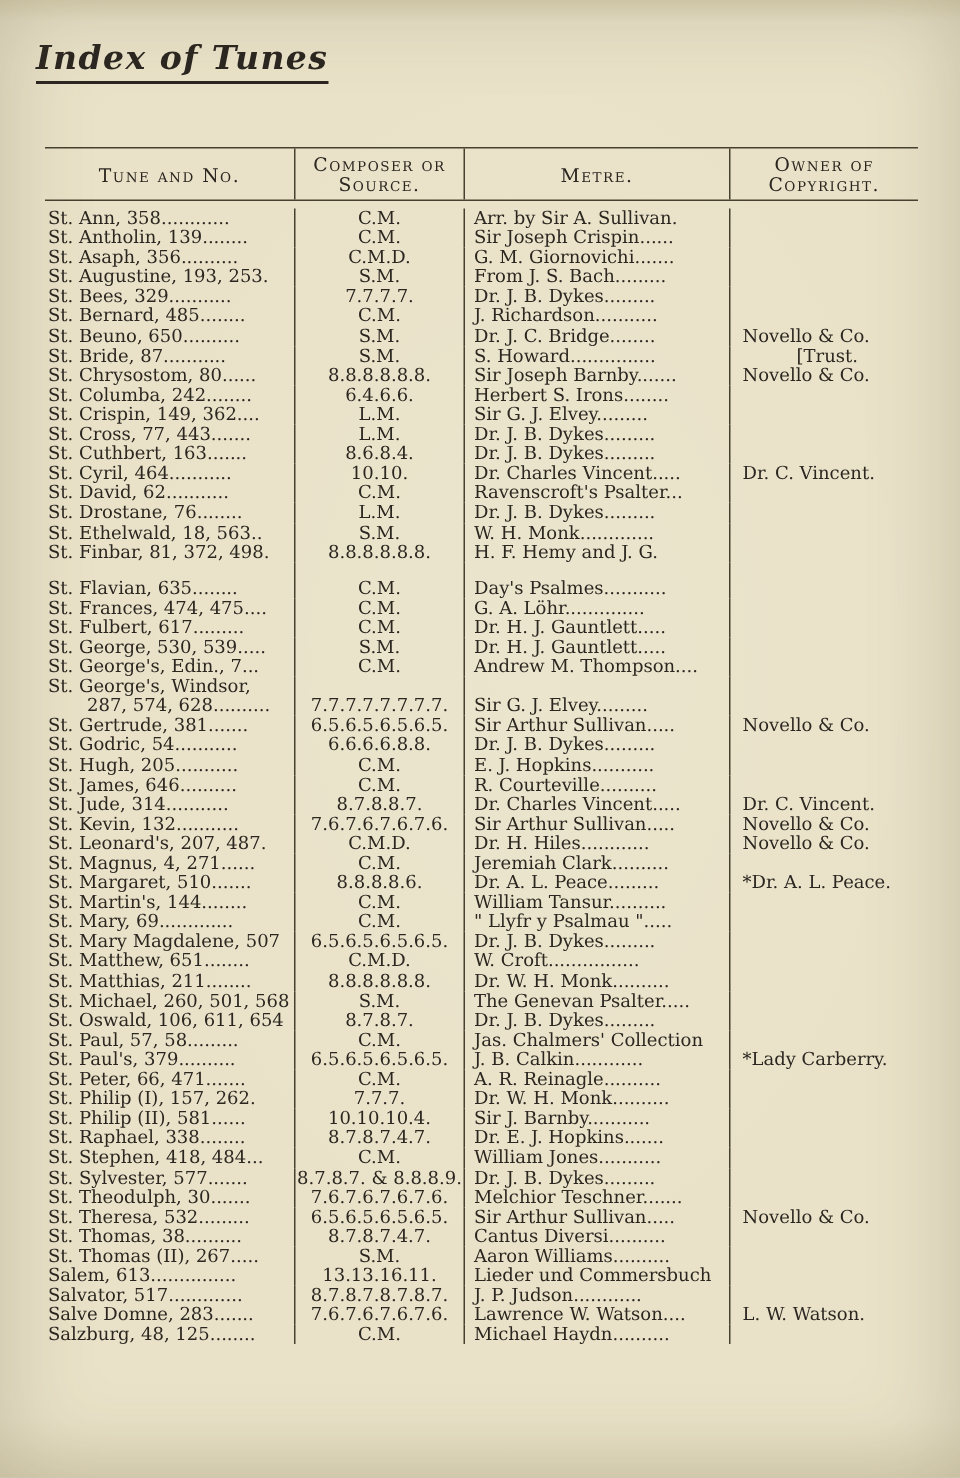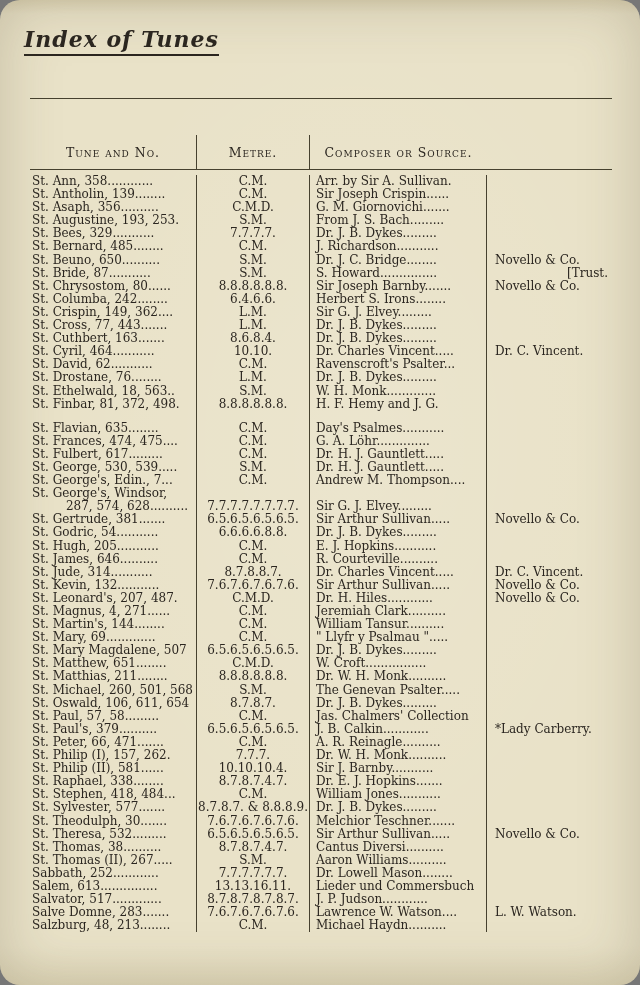--- a/index.html
+++ b/index.html
@@ -8,21 +8,20 @@
     position:relative;
     width:640px;height:985px;
     margin:0 auto;
     background:
       radial-gradient(ellipse at 55% 45%, rgba(255,255,255,0.10), rgba(0,0,0,0.00) 60%),
       linear-gradient(180deg, #ded5b6 0px, #e9e2c8 14px, #e9e2c8 96%, #e2dabc 100%),
       #e9e2c8;
     overflow:hidden;
     font-family:"DejaVu Serif","Liberation Serif",serif;
     color:#2b2620;
-    border-radius:20px;
   }
   .page:after{
     content:"";position:absolute;inset:0;pointer-events:none;
     box-shadow:inset 0 0 60px rgba(90,80,50,0.25);
   }
   .gothic-title{
     position:absolute;top:26px;left:24px;
     font-size:22px;font-weight:bold;font-style:italic;
     letter-spacing:1px;
     border-bottom:2px solid #2b2620;
@@ -37,53 +36,54 @@
     border-bottom:1px solid #46412f;
   }
   .th{
     min-height:34px;
     display:flex;align-items:center;justify-content:center;
     font-variant:small-caps;letter-spacing:1px;
     font-size:12.5px;text-align:center;
     white-space:pre-line;line-height:13px;
     padding:3px 2px;
     box-sizing:border-box;
-    margin-top:36px;
   }
   .th:not(:last-child){border-right:1px solid #46412f;}
   .tbody{padding-top:5px;}
   .tr{
     display:grid;grid-template-columns:167px 113px 177px 125px;
   }
   .tr.spacer .td{height:11px;}
   .td{
     font-size:12px;line-height:13.1px;height:13.1px;
     white-space:nowrap;overflow:hidden;
     box-sizing:border-box;
   }
   .col-tune{padding-left:2px;border-right:1px solid #46412f;}
   .col-metre{text-align:center;border-right:1px solid #46412f;}
   .col-composer{padding-left:6px;border-right:1px solid #46412f;}
   .col-owner{padding-left:8px;}
-  .col-tune.indent{padding-left:28px;text-align:center;}
+  .col-tune.indent{padding-left:28px;}
   .col-composer.indent2{padding-left:20px;}
-  .col-owner.right{text-align:right;padding-right:4px;}
+  .col-owner.right{text-align:center;padding-right:4px;}
 </style>
 </head>
 <body>
 
 <div class="page">
 
   <div class="gothic-title">Index of Tunes</div>
 
   <div class="index-table">
     <div class="thead">
       <div class="th">Tune and No.</div>
+      <div class="th">Composer or Source.</div>
       <div class="th">Metre.</div>
-      <div class="th">Composer or Source.</div>
+      <div class="th">Owner of
+Copyright.</div>
     </div>
     <div class="tbody" id="tbody">
         <div class="tr">
           <div class="td col-tune">St. Ann, 358............</div>
           <div class="td col-metre">C.M.</div>
           <div class="td col-composer">Arr. by Sir A. Sullivan.</div>
           <div class="td col-owner"></div>
         </div>
         <div class="tr">
           <div class="td col-tune">St. Antholin, 139........</div>
@@ -277,20 +277,26 @@
           <div class="td col-composer">Dr. H. Hiles............</div>
           <div class="td col-owner">Novello &amp; Co.</div>
         </div>
         <div class="tr">
           <div class="td col-tune">St. Magnus, 4, 271......</div>
           <div class="td col-metre">C.M.</div>
           <div class="td col-composer">Jeremiah Clark..........</div>
           <div class="td col-owner"></div>
         </div>
         <div class="tr">
+          <div class="td col-tune">St. Margaret, 510.......</div>
+          <div class="td col-metre">8.8.8.8.6.</div>
+          <div class="td col-composer">Dr. A. L. Peace.........</div>
+          <div class="td col-owner">*Dr. A. L. Peace.</div>
+        </div>
+        <div class="tr">
           <div class="td col-tune">St. Martin's, 144........</div>
           <div class="td col-metre">C.M.</div>
           <div class="td col-composer">William Tansur..........</div>
           <div class="td col-owner"></div>
         </div>
         <div class="tr">
           <div class="td col-tune">St. Mary, 69.............</div>
           <div class="td col-metre">C.M.</div>
           <div class="td col-composer">" Llyfr y Psalmau ".....</div>
           <div class="td col-owner"></div>
@@ -391,45 +397,39 @@
           <div class="td col-composer">Cantus Diversi..........</div>
           <div class="td col-owner"></div>
         </div>
         <div class="tr">
           <div class="td col-tune">St. Thomas (II), 267.....</div>
           <div class="td col-metre">S.M.</div>
           <div class="td col-composer">Aaron Williams..........</div>
           <div class="td col-owner"></div>
         </div>
         <div class="tr">
-          <div class="td col-tune">Sabbath, 252............</div>
-          <div class="td col-metre">7.7.7.7.7.7.</div>
-          <div class="td col-composer">Dr. Lowell Mason........</div>
-          <div class="td col-owner"></div>
-        </div>
-        <div class="tr">
           <div class="td col-tune">Salem, 613...............</div>
           <div class="td col-metre">13.13.16.11.</div>
           <div class="td col-composer">Lieder und Commersbuch</div>
           <div class="td col-owner"></div>
         </div>
         <div class="tr">
           <div class="td col-tune">Salvator, 517.............</div>
           <div class="td col-metre">8.7.8.7.8.7.8.7.</div>
           <div class="td col-composer">J. P. Judson............</div>
           <div class="td col-owner"></div>
         </div>
         <div class="tr">
           <div class="td col-tune">Salve Domne, 283.......</div>
           <div class="td col-metre">7.6.7.6.7.6.7.6.</div>
           <div class="td col-composer">Lawrence W. Watson....</div>
           <div class="td col-owner">L. W. Watson.</div>
         </div>
         <div class="tr">
-          <div class="td col-tune">Salzburg, 48, 213........</div>
+          <div class="td col-tune">Salzburg, 48, 125........</div>
           <div class="td col-metre">C.M.</div>
           <div class="td col-composer">Michael Haydn..........</div>
           <div class="td col-owner"></div>
         </div>
       </div>
   </div>
 
 </div>
 
 </body></html>

